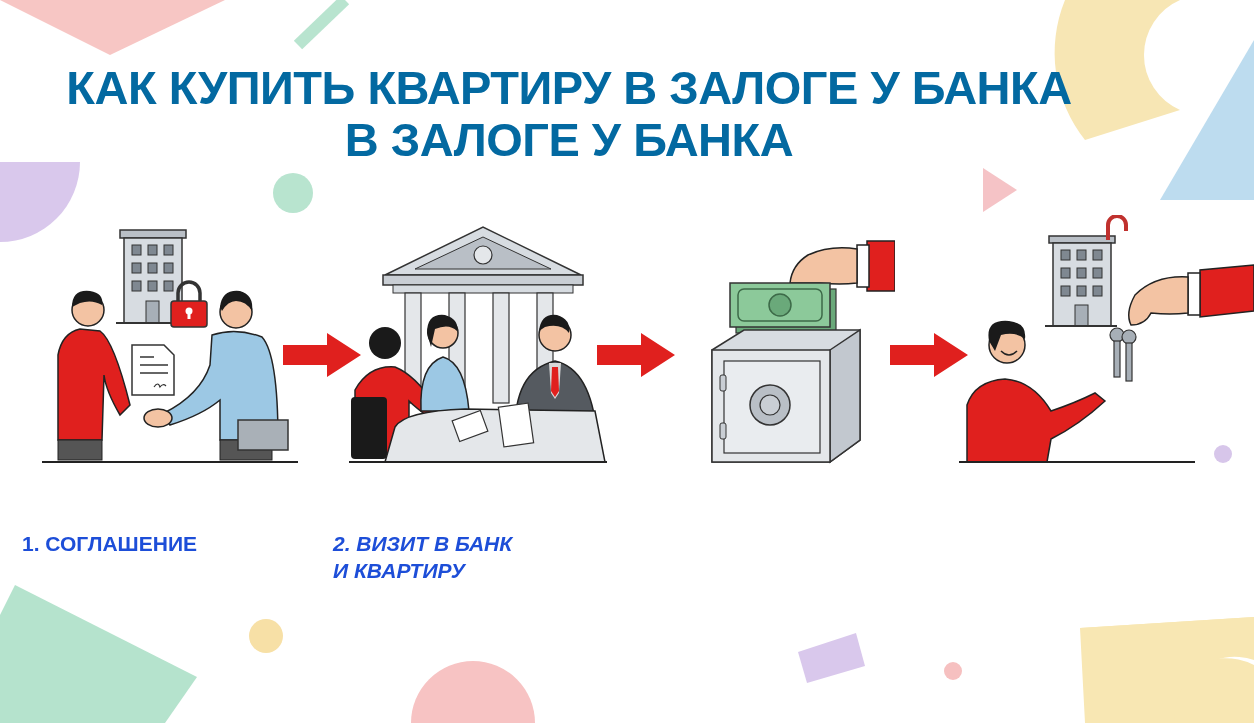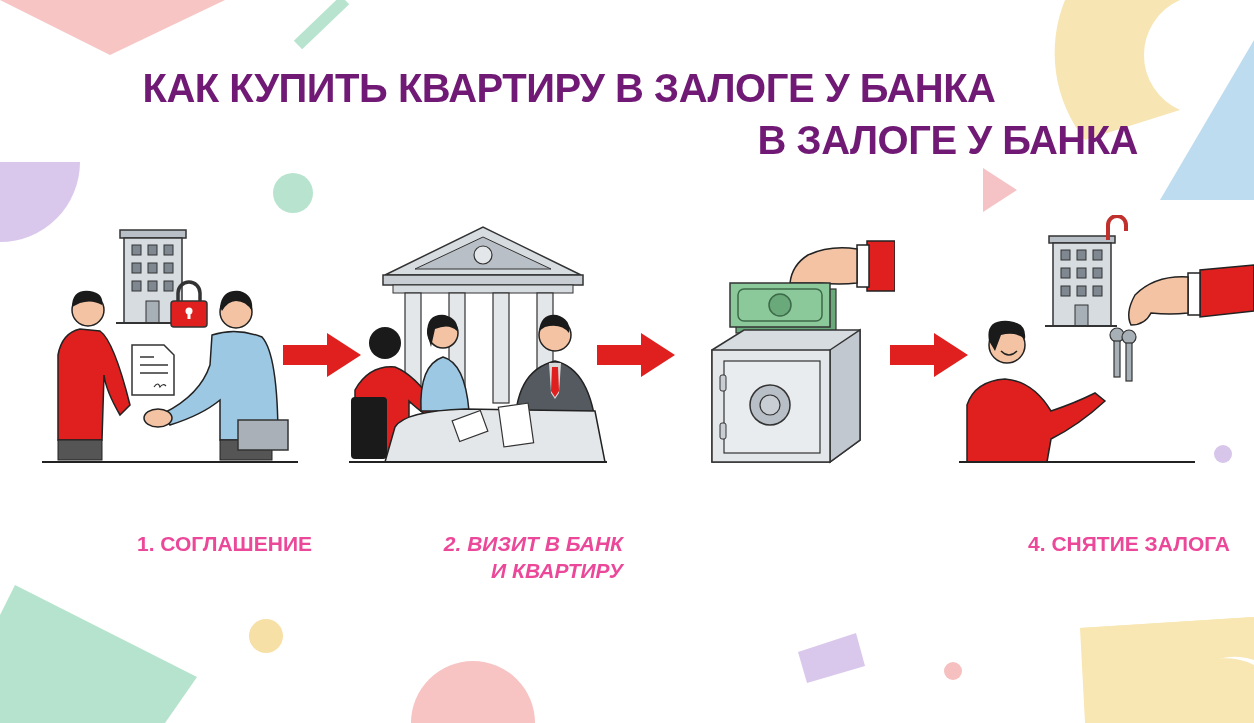--- a/index.html
+++ b/index.html
@@ -1,26 +1,26 @@
 <!DOCTYPE html>
 <html><head>
 <meta charset="utf-8">
 <style>
   html, body { margin:0; padding:0; }
   body { width:1254px; height:723px; background:#ffffff; position:relative; overflow:hidden;
          font-family:"Liberation Sans", "DejaVu Sans", sans-serif; }
   .deco { position:absolute; }
   .title { position:absolute; left:0; width:1138px; text-align:center; font-weight:700;
-           color:#701a75; font-size:40px; letter-spacing:-0.5px; line-height:48px; }
+           color:#0369a1; font-size:47px; letter-spacing:-0.5px; line-height:48px; }
   .t1 { top:64px; }
-  .t2 { top:116px;text-align:right; }
+  .t2 { top:116px; }
   .scene { position:absolute; top:215px; }
   .scene svg { display:block; }
   .arrow { position:absolute; }
-  .caption { position:absolute; top:530px; text-align:right; font-weight:700; color:#ec4899;
+  .caption { position:absolute; top:530px; text-align:left; font-weight:700; color:#1d4ed8;
              font-size:21px; line-height:27px; width:290px; }
   .caption div { white-space:nowrap; }
 </style>
 </head>
 <body>
 
 <svg class="deco" width="1254" height="723" style="left:0;top:0;">
   <polygon points="0,0 225,0 110,55" fill="#f7c6c4"></polygon>
   <line x1="298" y1="45" x2="345" y2="0" stroke="#b8e4cf" stroke-width="12"></line>
   <path d="M0,162 L80,162 A80,80 0 0 1 0,242 Z" fill="#d9c8ec"></path>
@@ -224,14 +224,13 @@
 <div class="caption" style="left:22px;">
   <div>1. СОГЛАШЕНИЕ</div>
 </div>
 <div class="caption" style="left:333px;font-style:italic;">
   <div>2. ВИЗИТ В БАНК</div>
   <div>И КВАРТИРУ</div>
 </div>
 <div class="caption" style="left:640px;">
 </div>
 <div class="caption" style="left:940px;">
-  <div>4. СНЯТИЕ ЗАЛОГА</div>
 </div>
 
 </body></html>

